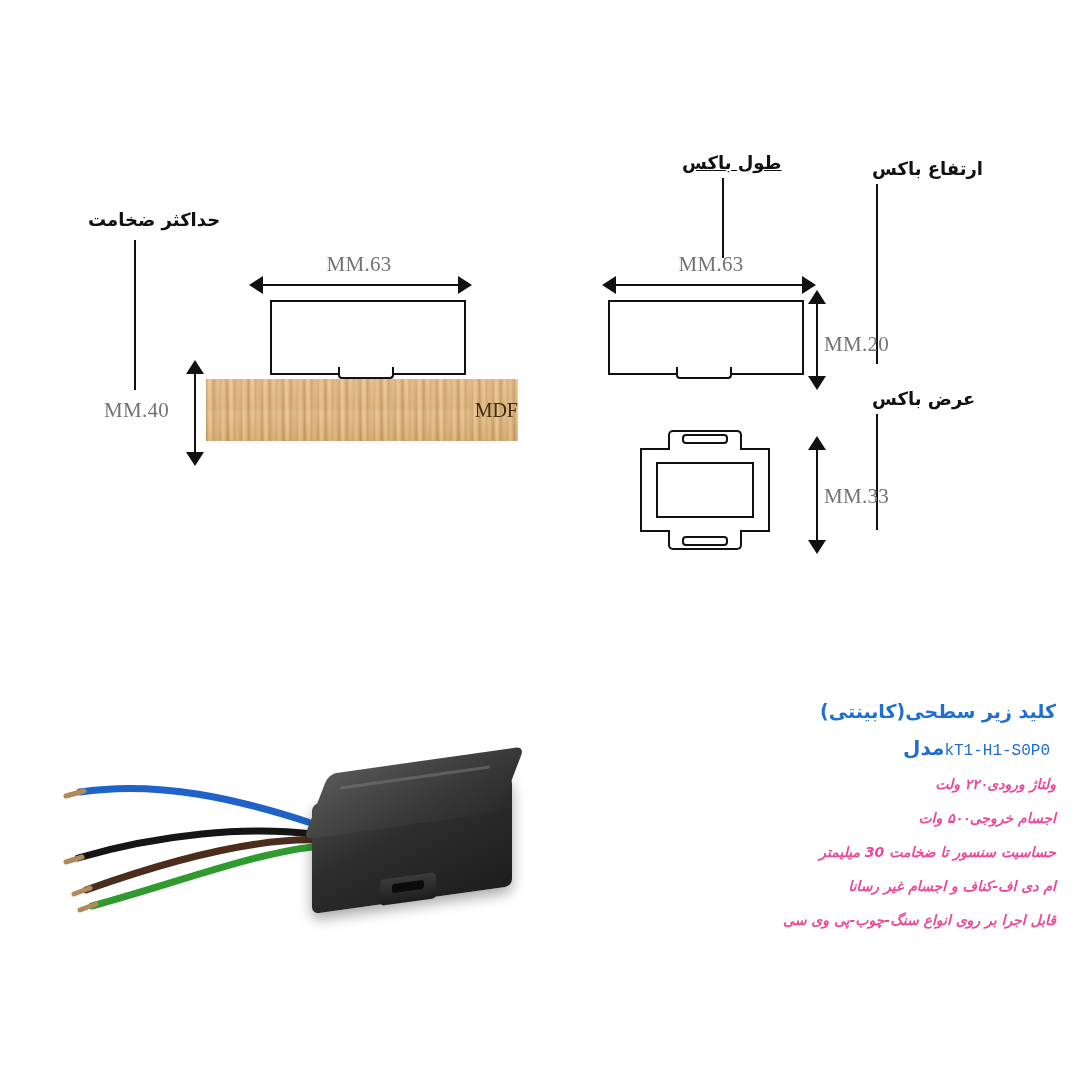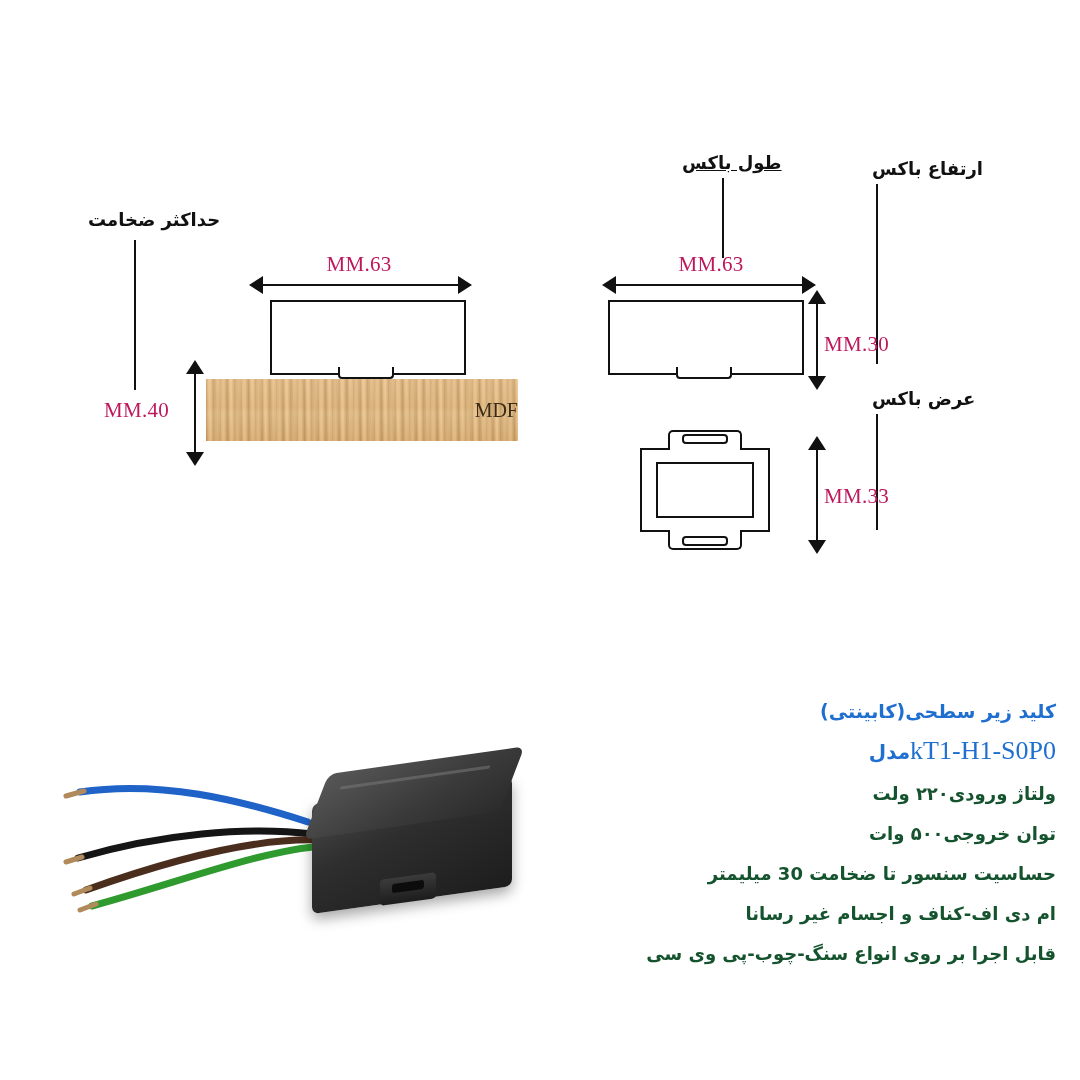--- a/index.html
+++ b/index.html
@@ -7,21 +7,21 @@
     width:1080px;height:1080px;background:#ffffff;
     font-family:"Liberation Sans", sans-serif;
     position:relative;overflow:hidden;
   }
   .stage{position:absolute;left:0;top:0;width:1080px;height:1080px;}
   .abs{position:absolute;}
 
   
   .dim-label{
     font-family:"Liberation Serif", serif;
-    font-size:21px;color:#be185d;white-space:nowrap;letter-spacing:.3px;
+    font-size:21px;color:#737373;white-space:nowrap;letter-spacing:.3px;
   }
   .fa-label{
     font-family:"DejaVu Sans", sans-serif;
     font-size:18px;font-weight:bold;color:#111;white-space:nowrap;direction:rtl;
   }
   .vert-line{background:#111;width:2px;}
   .horz-line{background:#111;height:2px;}
 
   
   .outline-box{border:2px solid #111;background:#fff;box-sizing:border-box;}
@@ -82,26 +82,26 @@
   }
   .spec-title{
     font-family:"DejaVu Sans", sans-serif;font-size:19px;font-weight:bold;
     color:#1f6fd0;margin-bottom:14px;
   }
   .spec-model{
     font-size:20px;font-weight:bold;color:#1f6fd0;margin-bottom:14px;
     font-family:"DejaVu Sans", sans-serif;
   }
   .spec-model .model-code{
-    font-family:Liberation Serif, serif;font-weight:normal;font-size:26px;direction:ltr;
-    display:inline-block;
+    font-family:Liberation Mono, monospace;font-weight:normal;font-size:16px;direction:ltr;
+    display:inline-block;margin-right:6px;
   }
   .spec-line{
-    font-family:"DejaVu Sans", sans-serif;font-size:18px;font-weight:bold;
-    color:#14532d;margin-bottom:13px;line-height:1.5;
+    font-family:"DejaVu Sans", sans-serif;font-size:14px;font-weight:bold;
+    color:#ec4899;margin-bottom:13px;line-height:1.5;font-style:italic;
   }
 </style>
 </head>
 <body>
 
 <div class="stage">
 
   <div class="abs fa-label" style="left:88px;top:209px;">حداکثر ضخامت</div>
   <div class="abs vert-line" style="left:134px;top:240px;height:150px;"></div>
 
@@ -132,21 +132,21 @@
   <div class="abs horz-line" style="left:616px;top:284px;width:186px;"></div>
   <div class="abs arr arr-left" style="left:602px;top:276px;"></div>
   <div class="abs arr arr-right" style="left:802px;top:276px;"></div>
 
   <div class="abs outline-box" style="left:608px;top:300px;width:196px;height:75px;"></div>
   <div class="abs tab" style="left:676px;top:367px;width:56px;height:12px;border-radius:0 0 4px 4px;"></div>
 
   <div class="abs vert-line" style="left:816px;top:300px;height:80px;"></div>
   <div class="abs arr arr-up" style="left:808px;top:290px;"></div>
   <div class="abs arr arr-down" style="left:808px;top:376px;"></div>
-  <div class="abs dim-label" style="left:824px;top:332px;">30.MM</div>
+  <div class="abs dim-label" style="left:824px;top:332px;">20.MM</div>
 
   <div class="abs fa-label" style="left:872px;top:388px;">عرض باکس</div>
   <div class="abs vert-line" style="left:876px;top:414px;height:116px;"></div>
 
   <div class="abs outline-box" style="left:640px;top:448px;width:130px;height:84px;"></div>
   <div class="abs outline-box" style="left:656px;top:462px;width:98px;height:56px;"></div>
 
   <div class="abs outline-box" style="left:668px;top:430px;width:74px;height:20px;border-radius:5px 5px 0 0;border-bottom:none;"></div>
   <div class="abs outline-box" style="left:682px;top:434px;width:46px;height:10px;border-radius:4px;"></div>
   <div class="abs outline-box" style="left:668px;top:530px;width:74px;height:20px;border-radius:0 0 5px 5px;border-top:none;"></div>
@@ -180,19 +180,19 @@
     <div class="device-foot" style="left:340px;top:146px;width:56px;height:26px;transform:skewY(-8deg);"></div>
     <div class="device-foot-hole" style="left:352px;top:152px;width:32px;height:9px;transform:skewY(-8deg);"></div>
   </div>
 
   <div class="spec-panel">
     <div class="spec-title">کلید زیر سطحی(کابینتی)</div>
     <div class="spec-model">
       <span class="model-code">kT1-H1-S0P0</span><span>مدل</span>
     </div>
     <div class="spec-line">ولتاژ ورودی۲۲۰ ولت</div>
-    <div class="spec-line">توان خروجی۵۰۰ وات</div>
+    <div class="spec-line">اجسام خروجی۵۰۰ وات</div>
     <div class="spec-line">حساسیت سنسور تا ضخامت 30 میلیمتر</div>
     <div class="spec-line">ام دی اف-کناف و اجسام غیر رسانا</div>
     <div class="spec-line">قابل اجرا بر روی انواع سنگ-چوب-پی وی سی</div>
   </div>
 
 </div>
 
 </body></html>

